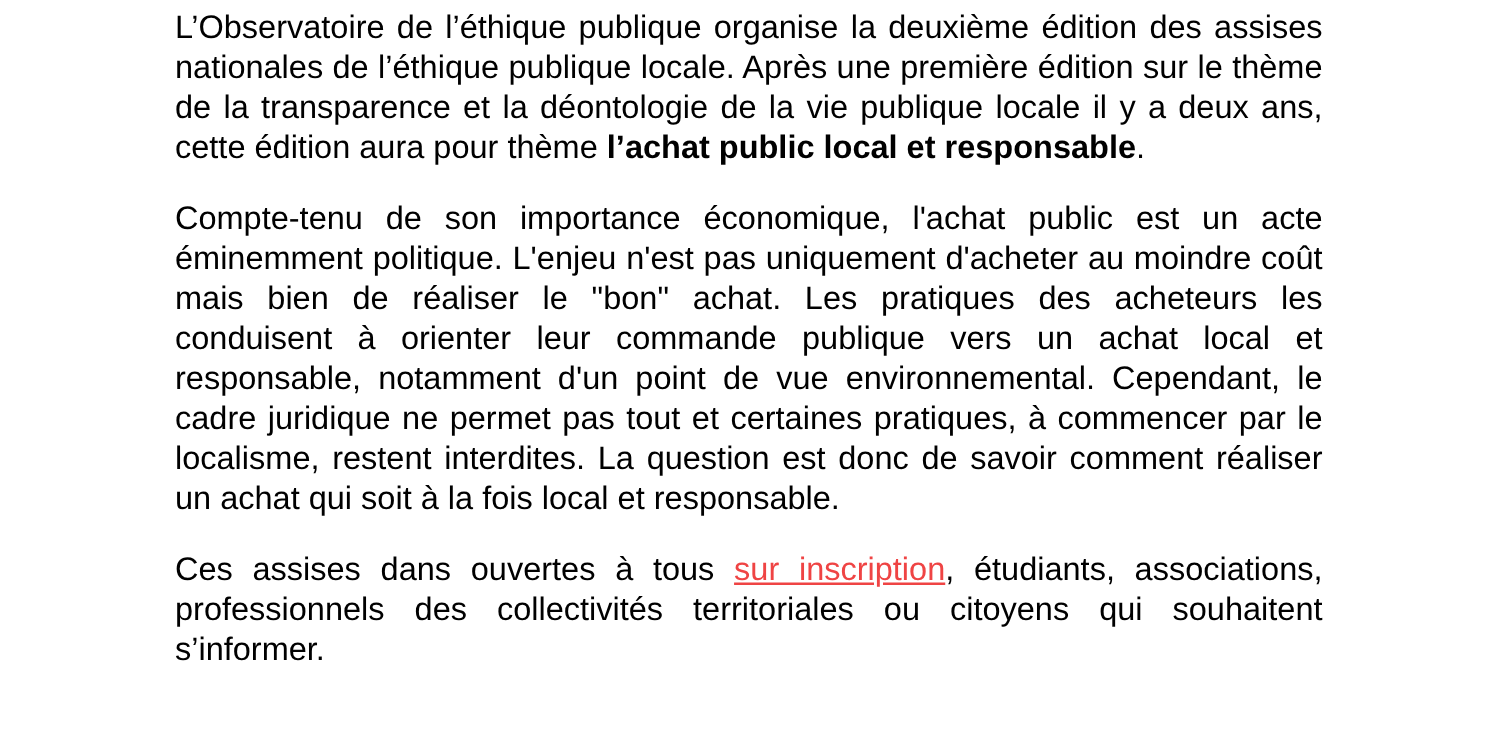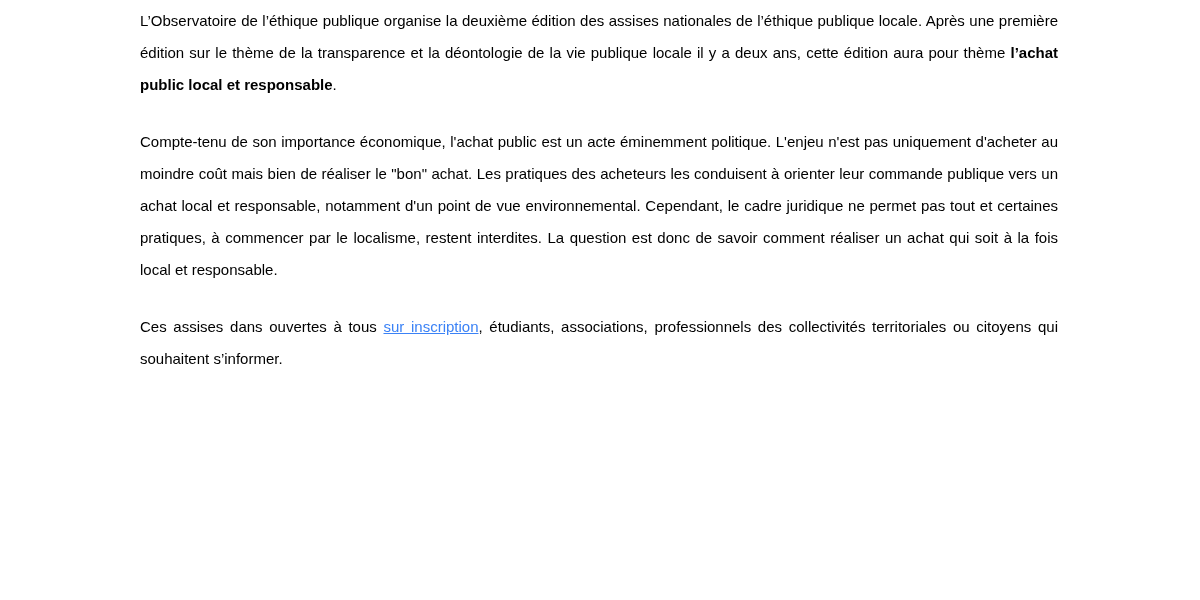--- a/index.html
+++ b/index.html
@@ -13,36 +13,36 @@
     position: relative;
     overflow: hidden;
     font-family: "Liberation Sans", "DejaVu Sans", sans-serif;
   }
   .doc-page {
     position: absolute;
     left: 140px;
     top: 5px;
     width: 918px;
     color: #000000;
-    font-size: 15px;
+    font-size: 26px;
     line-height: 32px;
     text-align: justify;
     text-align-last: left;
   }
   .doc-page p {
     margin: 0 0 25px 0;
   }
   .doc-page p:last-child {
     margin-bottom: 0;
   }
   .run-bold {
     font-weight: bold;
   }
   .run-link {
-    color: #3b82f6;
+    color: #ef4444;
     text-decoration: underline;
     cursor: pointer;
   }
 </style>
 </head>
 <body>
 
 <main class="doc-page">
   <div id="doc-body">
       <p><span>L’Observatoire de l’éthique publique organise la deuxième édition des assises nationales de l’éthique publique locale. Après une première édition sur le thème de la transparence et la déontologie de la vie publique locale il y a deux ans, cette édition aura pour thème </span><strong class="run-bold">l’achat public local et responsable</strong><span>.</span></p>

